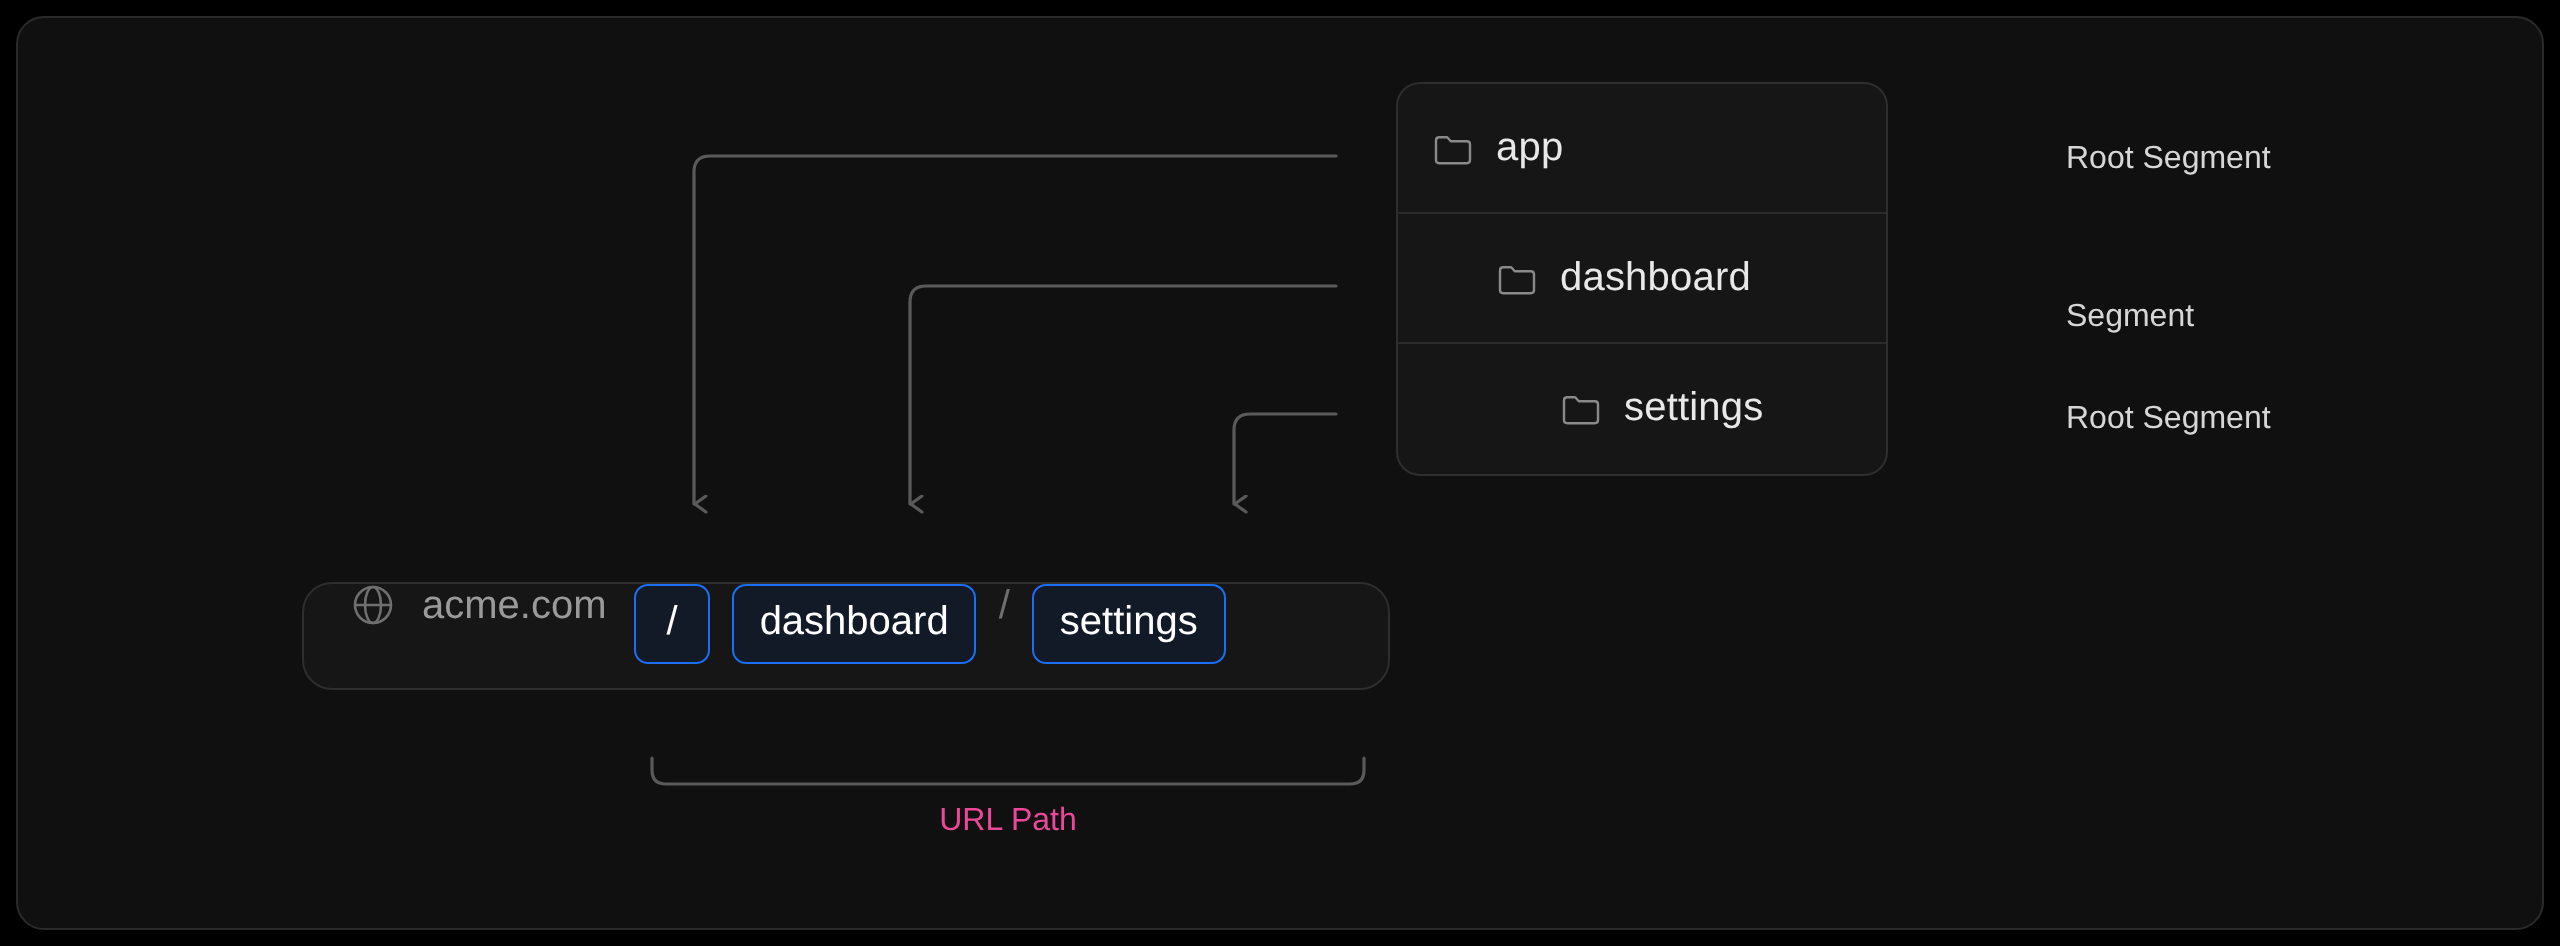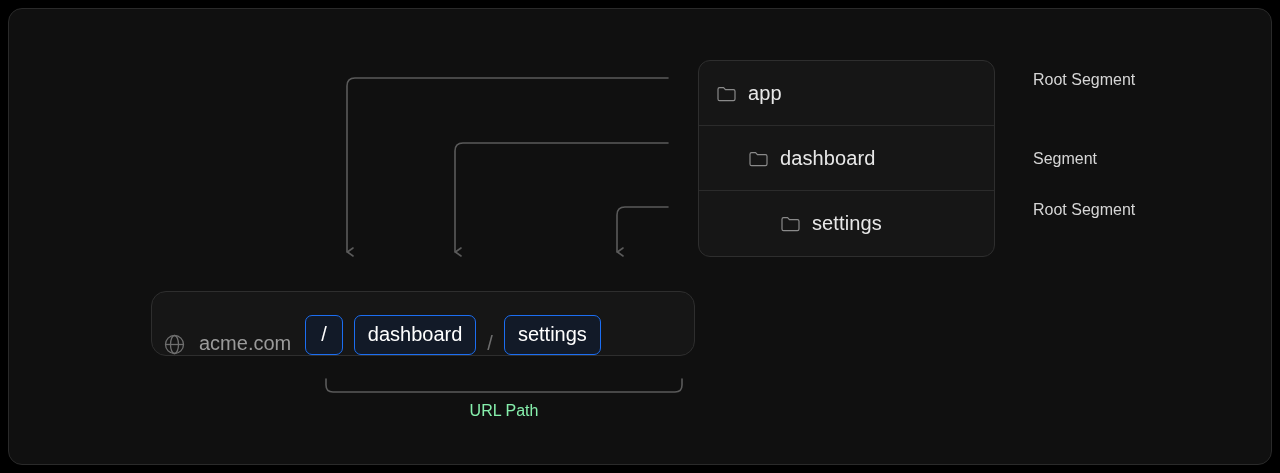--- a/index.html
+++ b/index.html
@@ -32,22 +32,22 @@
     box-sizing: border-box;
     background: #101010;
     border: 1px solid #2a2a2a;
     border-radius: 14px;
   }
 
   
   .tree-card {
     position: absolute;
     left: 698px;
-    top: 60px;
-    width: 297px;
+    top: 41px;
+    width: 246px;
     box-sizing: border-box;
     background: #161616;
     border: 1px solid #2e2e2e;
     border-radius: 12px;
     overflow: hidden;
   }
   .tree-row {
     display: flex;
     align-items: center;
     height: 65px;
@@ -85,28 +85,28 @@
   .side-label.s0 { top: 71px; }
   .side-label.s1 { top: 150px; }
   .side-label.s2 { top: 201px; }
 
   
   .url-bar {
     position: absolute;
     left: 151px;
     top: 291px;
     width: 544px;
-    height: 65px;
+    height: 54px;
     box-sizing: border-box;
     background: #161616;
     border: 1px solid #2e2e2e;
     border-radius: 15px;
     display: flex;
-    align-items: flex-end;
-    padding-left: 12px;
+    align-items: flex-start;
+    padding-left: 24px;
   }
   .globe-icon {
     width: 21px;
     height: 21px;
     flex: 0 0 auto;
     margin-right: 14px;
     display: block;
   }
   .host {
     color: #9a9a9a;
@@ -143,21 +143,21 @@
     pointer-events: none;
   }
 
   
   .path-caption {
     position: absolute;
     left: 326px;
     top: 402px;
     width: 356px;
     text-align: center;
-    color: #86efac;
+    color: #ec4899;
     font-size: 16px;
   }
 </style>
 </head>
 <body>
 
 <div id="canvas">
 
   <div class="frame"></div>
 

